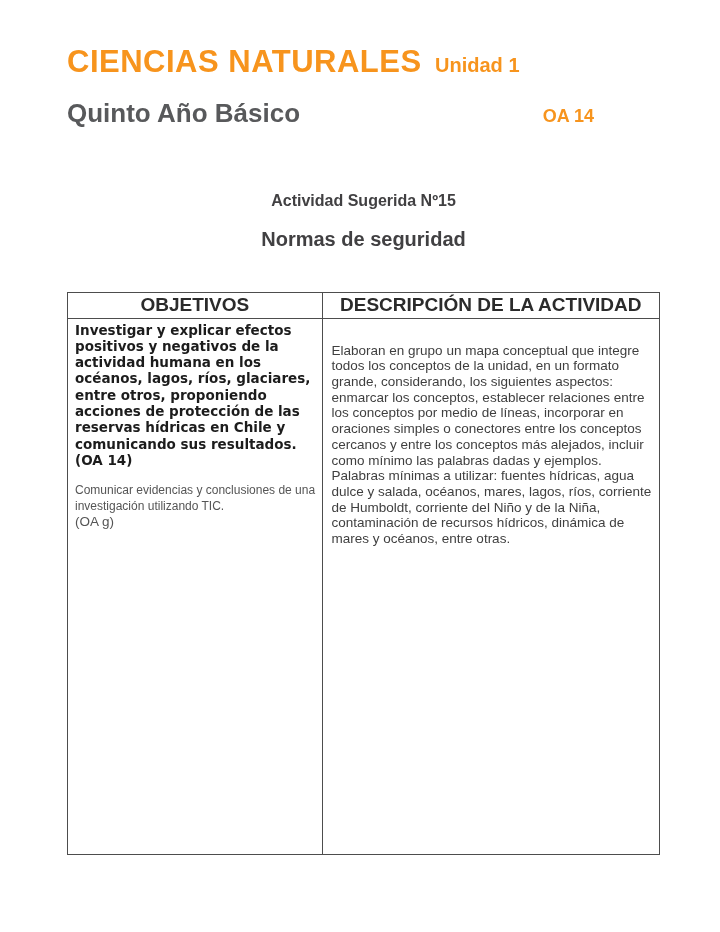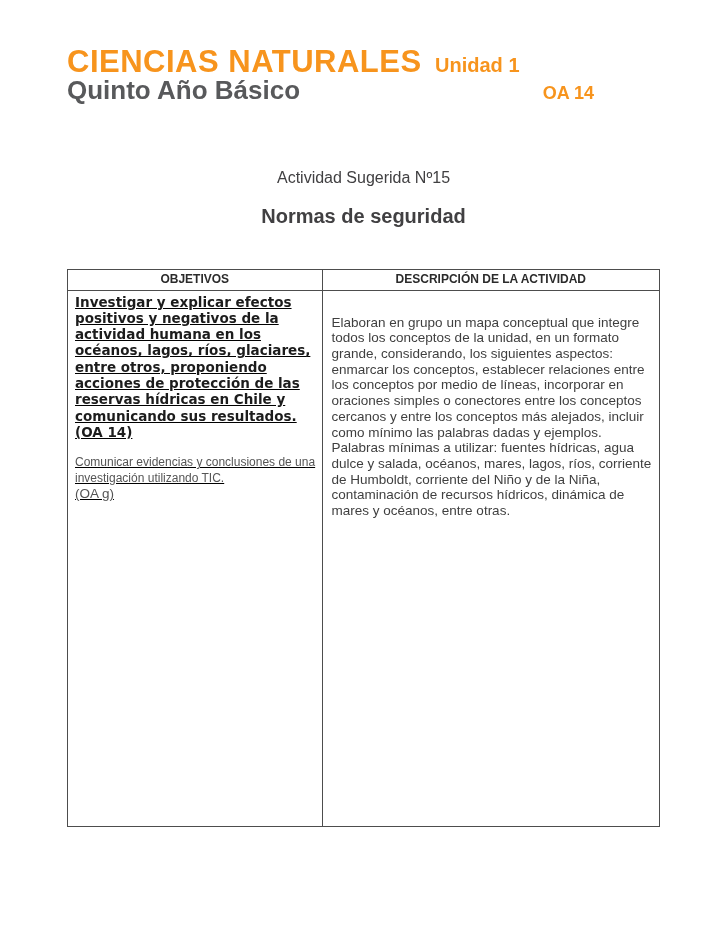--- a/index.html
+++ b/index.html
@@ -26,20 +26,21 @@
     font-weight: bold;
     letter-spacing: 0.5px;
   }
   .unit-label {
     color: #F7941D;
     font-size: 20px;
     font-weight: bold;
     margin-left: 9px;
   }
   .subtitle-row {
+    margin-top: 23px;
     display: flex;
     justify-content: space-between;
     align-items: baseline;
     line-height: 1;
   }
   .grade-title {
     color: #58595B;
     font-size: 26px;
     font-weight: bold;
   }
@@ -51,21 +52,21 @@
   }
 
   
   .activity-heading {
     text-align: center;
     color: #414042;
     margin-top: 66px;
   }
   .activity-title {
     font-size: 16px;
-    font-weight: normal;
+    font-weight: bold;
     line-height: 1.1;
   }
   .activity-subtitle {
     font-size: 20px;
     font-weight: bold;
     line-height: 1.1;
     margin-top: 18px;
   }
 
   
@@ -75,33 +76,33 @@
     table-layout: fixed;
     margin-top: 42px;
   }
   .activity-table th,
   .activity-table td {
     border: 1px solid #4d4d4d;
   }
   .activity-table th {
     height: 21px;
     padding: 1px 0 2px;
-    font-size: 12px;
+    font-size: 19px;
     font-weight: bold;
     color: #2b2b2b;
     text-align: center;
     vertical-align: middle;
   }
   .col-obj  { width: 43%; }
   .col-desc { width: 57%; }
   .activity-table td {
     vertical-align: top;
     height: 536px;
   }
-  .obj-cell { padding: 3px 5px 4px 7px; text-decoration: underline; }
+  .obj-cell { padding: 3px 5px 4px 7px; }
   .obj-main {
     margin: 0;
     font-family: "DejaVu Sans", sans-serif;
     font-weight: bold;
     font-size: 13.5px;
     line-height: 16.3px;
     color: #1c1c1c;
   }
   .obj-secondary {
     margin: 15px 0 0 0;

